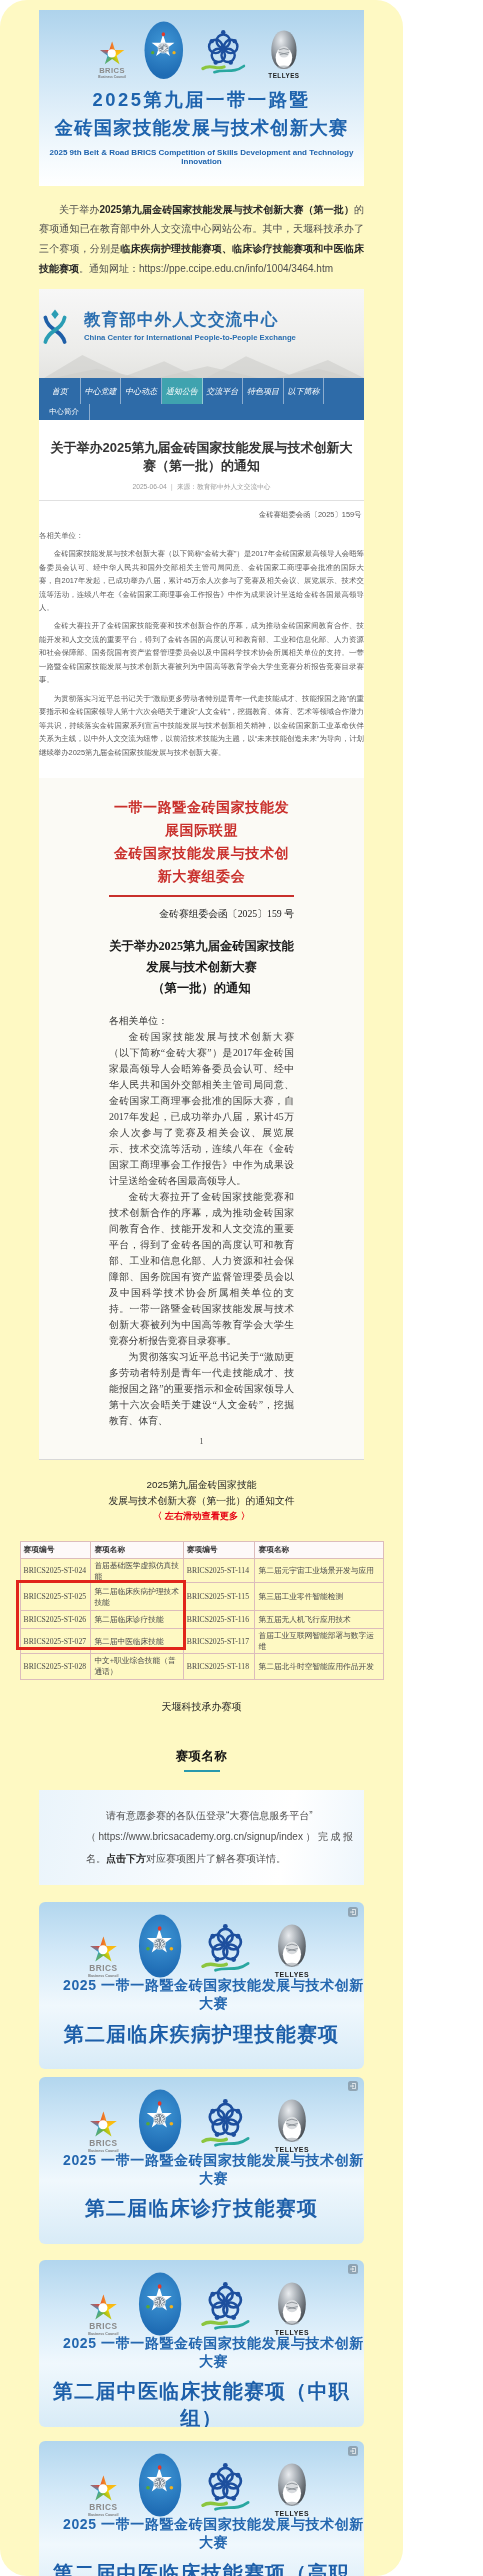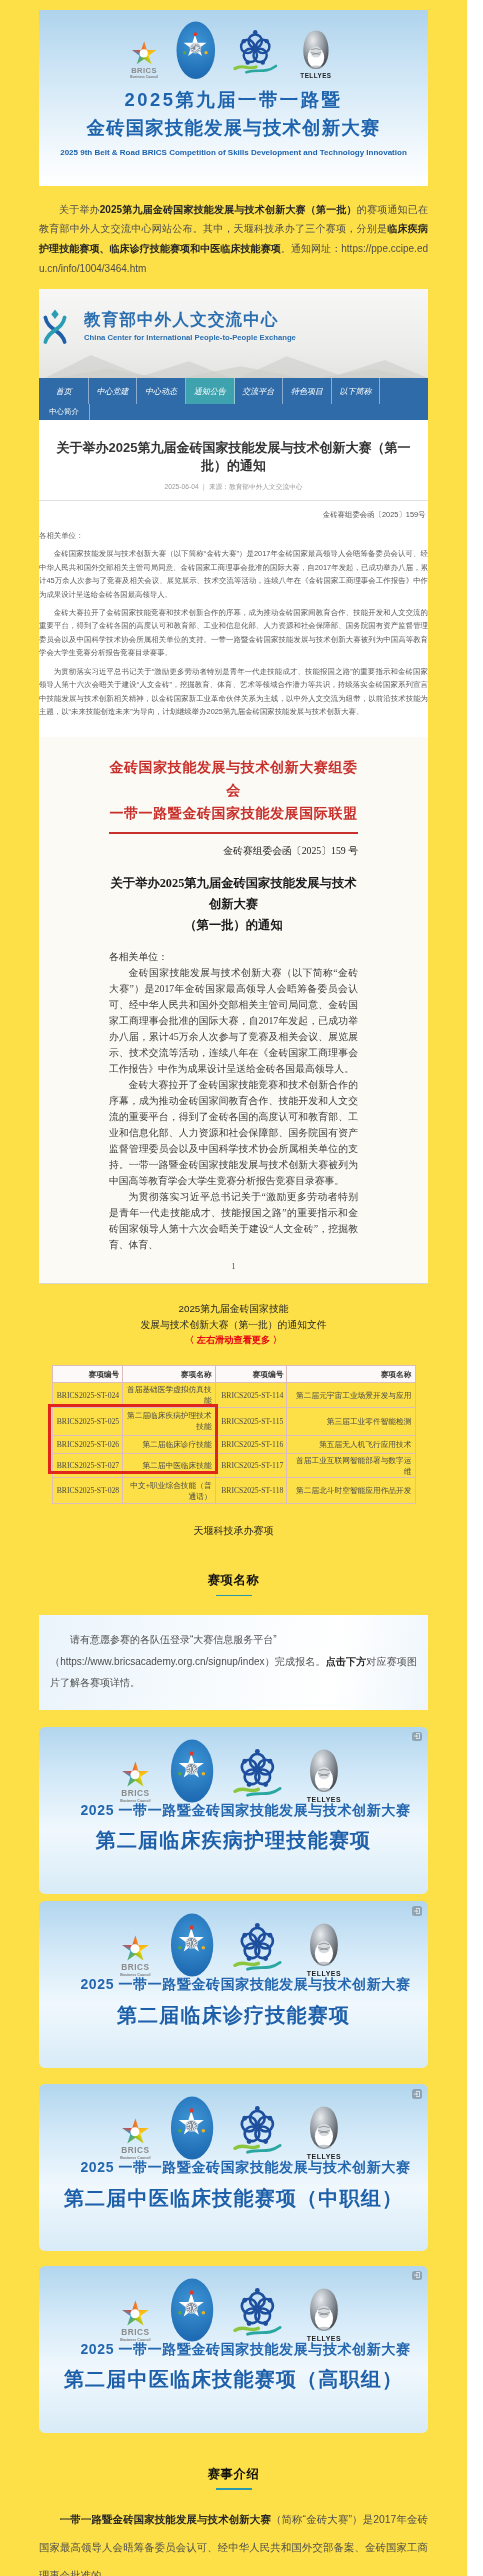--- a/index.html
+++ b/index.html
@@ -1,18 +1,18 @@
 <!DOCTYPE html>
 <html style="font-size:9.8px"><head>
 <meta charset="utf-8">
 <style>
   * { margin:0; padding:0; box-sizing:border-box; }
   html,body { background:#ffffff; }
   body { width:483px; font-family:"Liberation Sans", sans-serif; }
-  .page { position:relative; width:467px; height:2576px; overflow:hidden; background:#fde047; }
+  .page { position:relative; width:403px; height:2576px; overflow:hidden; background:#fef9c3;border-radius:27px; }
 
   
   .hero { margin:10.4px 39px 0; height:176px; text-align:center;
     background:linear-gradient(180deg,#aed3ec 0%,#c8e2f4 28%,#e4f1fa 62%,#f6fbfe 86%,#ffffff 100%); }
   .hero .logos { padding-top:18.4px; transform:scale(.82); transform-origin:top center; }
   .hero-t1 { margin-top:-8.6px; font-size:18.4px; font-weight:900; color:#1e63ad; letter-spacing:2.5px; }
   .hero-t2 { margin-top:3.7px; font-size:18.4px; font-weight:900; color:#1e63ad; letter-spacing:1.2px; }
   .hero-sub { margin-top:8px; font-size:8px; font-weight:700; color:#1e63ad; }
 
   
@@ -90,34 +90,34 @@
   .s-p { font-size:9.8px; color:#3a3a3a; line-height:16px; text-align:justify; text-indent:2em; }
   .s-page { margin-top:8.6px; text-align:center; font-size:8px; color:#444; padding-bottom:2.5px; }
 
   
   .doc-cap { margin-top:17px; text-align:center; font-size:9.8px; color:#262626; line-height:16px; }
   .slide-note { margin-top:1px; text-align:center; font-size:9.2px; font-weight:700; color:#e60012; }
 
   
   .tbl-wrap { position:relative; width:364px; margin:18.4px auto 0; }
   table { border-collapse:collapse; width:364px; font-family:"Liberation Serif", serif; }
-  th,td { border:0.6px solid #dcbcbc; text-align:right; vertical-align:middle;
+  th,td { border:0.6px solid #dcbcbc; text-align:left; vertical-align:middle;
     font-size:7.7px; color:#4a4a4a; line-height:1.45; padding:0.6px 3.1px; font-weight:400; }
   th { font-weight:700; color:#3d3d3d; background:#fdf9f9; }
   col.c1 { width:71px; } col.c2 { width:93px; } col.c3 { width:72px; } col.c4 { width:129px; }
   tr.h { height:17px; } tr.r1 { height:24px; } tr.r2 { height:27.6px; }
   tr.r3 { height:18.4px; } tr.r4 { height:19px; } tr.r5 { height:26px; }
   .hl { position:absolute; left:-3.1px; top:39px; width:170px; height:70px;
     border:3.1px solid #e1251b; pointer-events:none; }
   .tbl-cap { margin-top:19.6px; text-align:center; font-size:10px; color:#262626; }
 
   
   .reg { margin:18.4px 39px 0; padding:14.7px 11px 16px;
     background:linear-gradient(100deg,#eaf4fb 0%,#f7fbfe 45%,#ffffff 75%,#eef6fc 100%); }
-  .reg p { font-size:10px; line-height:21.4px; color:#4d4d4d; text-align:justify; text-indent:2em; }
+  .reg p { font-size:10px; line-height:21.4px; color:#4d4d4d; text-align:justify; text-indent:2em;margin-left:36px; }
   .reg b { color:#262626; }
   .reg .url { color:#4d4d4d; text-decoration:none; }
 
   
   .banner { position:relative; margin:17px 39px 0; height:167px; text-align:center; border-radius:6.1px;
     background:linear-gradient(180deg,#b2d6ee 0%,#d3e9f8 30%,#f0f8fd 62%,#d8ebf7 100%); overflow:hidden; }
   .banner .logos { padding-top:14.7px; transform:scale(.9); transform-origin:top center; }
   .b-l1 { margin-top:-9.8px; font-size:14px; font-weight:900; color:#2467af; letter-spacing:0.6px;padding-left:24px; }
   .b-l2 { margin-top:7.4px; font-size:20px; font-weight:900; color:#1d5fa9; letter-spacing:1.2px; }
   .b2 { margin-top:7.4px; } .b3 { margin-top:16px; } .b4 { margin-top:14.7px; }
@@ -229,22 +229,22 @@
       <div class="a-title">关于举办2025第九届金砖国家技能发展与技术创新大赛（第一批）的通知</div>
       <div class="a-meta">2025-06-04 ｜ 来源：教育部中外人文交流中心</div>
       <div class="a-hr"></div>
       <div class="a-docno">金砖赛组委会函〔2025〕159号</div>
       <div class="a-sal">各相关单位：</div>
       <p class="a-p">金砖国家技能发展与技术创新大赛（以下简称“金砖大赛”）是2017年金砖国家最高领导人会晤筹备委员会认可、经中华人民共和国外交部相关主管司局同意、金砖国家工商理事会批准的国际大赛，自2017年发起，已成功举办八届，累计45万余人次参与了竞赛及相关会议、展览展示、技术交流等活动，连续八年在《金砖国家工商理事会工作报告》中作为成果设计呈送给金砖各国最高领导人。</p>
       <p class="a-p">金砖大赛拉开了金砖国家技能竞赛和技术创新合作的序幕，成为推动金砖国家间教育合作、技能开发和人文交流的重要平台，得到了金砖各国的高度认可和教育部、工业和信息化部、人力资源和社会保障部、国务院国有资产监督管理委员会以及中国科学技术协会所属相关单位的支持。一带一路暨金砖国家技能发展与技术创新大赛被列为中国高等教育学会大学生竞赛分析报告竞赛目录赛事。</p>
       <p class="a-p">为贯彻落实习近平总书记关于“激励更多劳动者特别是青年一代走技能成才、技能报国之路”的重要指示和金砖国家领导人第十六次会晤关于建设“人文金砖”，挖掘教育、体育、艺术等领域合作潜力等共识，持续落实金砖国家系列宣言中技能发展与技术创新相关精神，以金砖国家新工业革命伙伴关系为主线，以中外人文交流为纽带，以前沿技术技能为主题，以“未来技能创造未来”为导向，计划继续举办2025第九届金砖国家技能发展与技术创新大赛。</p>
 
       <div class="scan">
+        <div class="s-org">一带一路暨金砖国家技能发展国际联盟</div>
         <div class="s-org">金砖国家技能发展与技术创新大赛组委会</div>
-        <div class="s-org">一带一路暨金砖国家技能发展国际联盟</div>
         <div class="s-rule"></div>
         <div class="s-docno">金砖赛组委会函〔2025〕159 号</div>
         <div class="s-title">
           <div>关于举办2025第九届金砖国家技能发展与技术创新大赛</div>
           <div>（第一批）的通知</div>
         </div>
         <div class="s-sal">各相关单位：</div>
         <p class="s-p">金砖国家技能发展与技术创新大赛（以下简称“金砖大赛”）是2017年金砖国家最高领导人会晤筹备委员会认可、经中华人民共和国外交部相关主管司局同意、金砖国家工商理事会批准的国际大赛，自2017年发起，已成功举办八届，累计45万余人次参与了竞赛及相关会议、展览展示、技术交流等活动，连续八年在《金砖国家工商理事会工作报告》中作为成果设计呈送给金砖各国最高领导人。</p>
         <p class="s-p">金砖大赛拉开了金砖国家技能竞赛和技术创新合作的序幕，成为推动金砖国家间教育合作、技能开发和人文交流的重要平台，得到了金砖各国的高度认可和教育部、工业和信息化部、人力资源和社会保障部、国务院国有资产监督管理委员会以及中国科学技术协会所属相关单位的支持。一带一路暨金砖国家技能发展与技术创新大赛被列为中国高等教育学会大学生竞赛分析报告竞赛目录赛事。</p>
         <p class="s-p">为贯彻落实习近平总书记关于“激励更多劳动者特别是青年一代走技能成才、技能报国之路”的重要指示和金砖国家领导人第十六次会晤关于建设“人文金砖”，挖掘教育、体育、</p>

